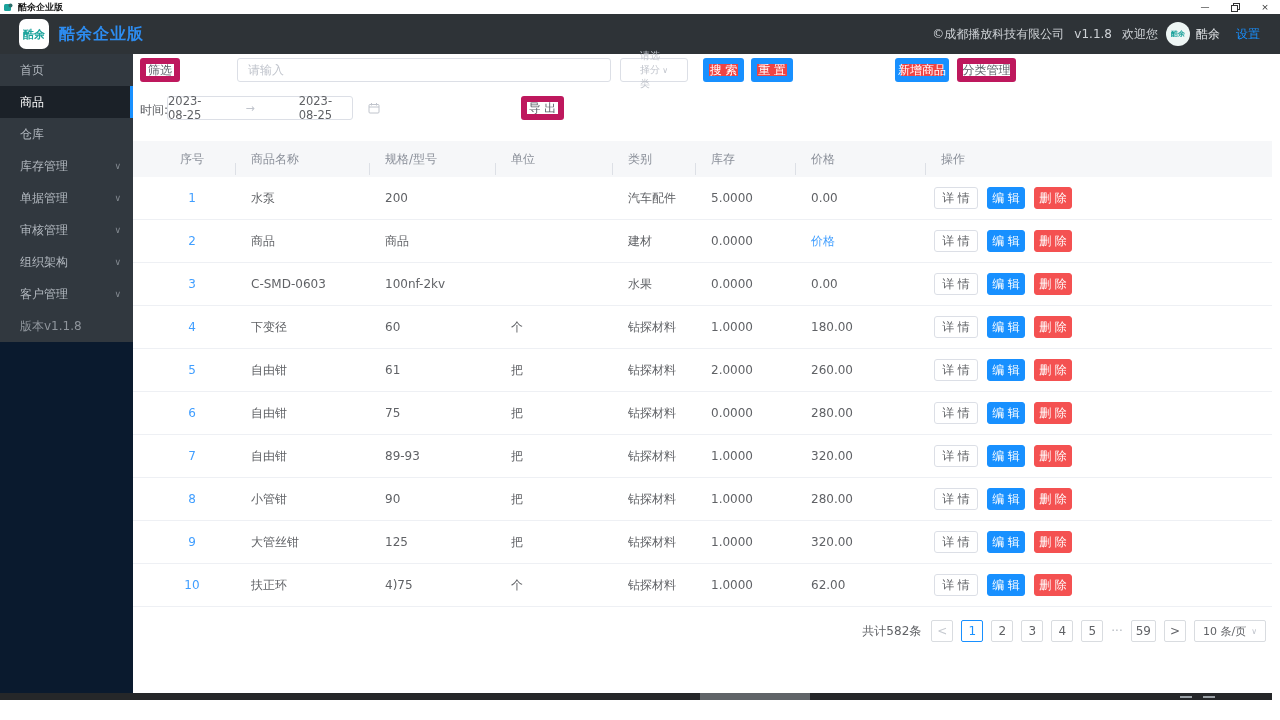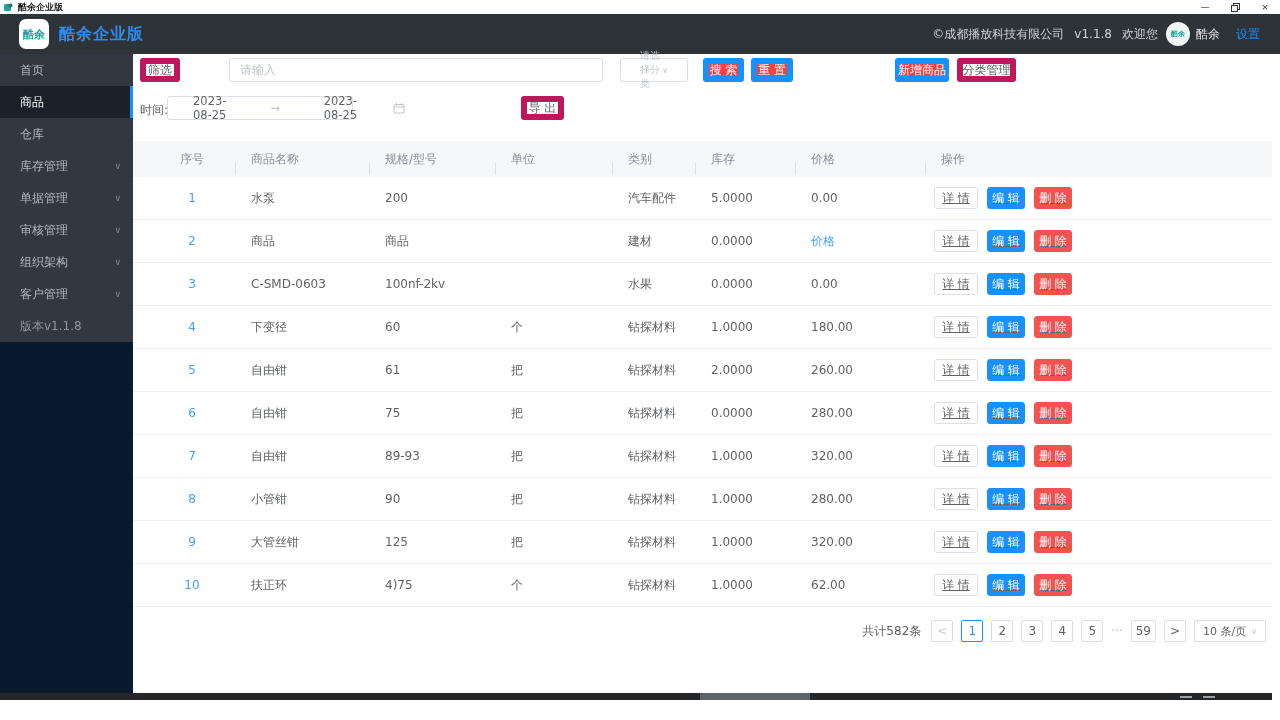--- a/index.html
+++ b/index.html
@@ -35,45 +35,45 @@
   .menu-item .chev { position:absolute; right:12px; color:#848a91; font-size:9px; }
   .menu-item.version { color:#8f959c; }
 
   
   .main { position:absolute; left:133px; top:54px; width:1147px; height:639px; background:#fff; }
 
   .btn { display:inline-flex; align-items:center; justify-content:center; height:24px; border:6px solid #be185d; border-radius:3px; background:#fff; font-size:12px; color:#5a5e66; cursor:pointer; white-space:nowrap; }
   .btn.primary { background:#ef4444; border-color:#1890ff; color:#fff; }
 
   .f-filter { position:absolute; left:7px; top:4px; width:40px; }
-  .f-input { position:absolute; left:96px; top:4px; width:374px; height:24px; border:1px solid #dcdfe6; border-radius:3px; font-size:12px; padding:0 10px; color:#606266; outline:none; }
+  .f-input { position:absolute; left:104px; top:4px; width:374px; height:24px; border:1px solid #dcdfe6; border-radius:3px; font-size:12px; padding:0 10px; color:#606266; outline:none; }
   .f-input::placeholder { color:#c0c4cc; }
   .f-select { position:absolute; left:487px; top:4px; width:68px; height:24px; border:1px solid #dcdfe6; border-radius:3px; display:flex; align-items:center; justify-content:space-between; padding:0 19px; color:#c0c4cc; font-size:10px; cursor:pointer; }
   .f-select .caret { font-size:8px; color:#c0c4cc; }
   .f-search { position:absolute; left:570px; top:4px; width:41px; }
   .f-reset { position:absolute; left:618px; top:4px; width:42px; }
   .f-add { position:absolute; left:762px; top:4px; width:54px; }
   .f-cat { position:absolute; left:824px; top:4px; width:59px; }
 
   .f-time-label { position:absolute; left:7px; top:48px; font-size:12px; color:#606266; }
-  .f-date { position:absolute; left:34px; top:42px; width:186px; height:24px; border:1px solid #dcdfe6; border-radius:3px; display:flex; align-items:center; font-size:11.5px; color:#606266; padding:0 25px; cursor:pointer;gap:36px; }
+  .f-date { position:absolute; left:34px; top:42px; width:186px; height:24px; border:1px solid #dcdfe6; border-radius:3px; display:flex; align-items:center; font-size:11.5px; color:#606266; padding:0 0; cursor:pointer;gap:36px; }
   .f-date .arrow { color:#c0c4cc; margin:0 8px; font-size:11px; }
   .f-date .cal { margin-left:auto; display:flex; }
   .f-export { position:absolute; left:388px; top:42px; width:43px; }
 
   
   .table { position:absolute; left:0; top:87px; width:1139px; }
   .thead { display:flex; height:36px; background:#f6f7f9; align-items:center; font-size:12px; color:#8a8f99; }
   .th { padding-left:16px; position:relative; white-space:nowrap; }
   .th:not(:first-child)::before { content:''; position:absolute; left:0; top:12px; height:12px; width:1px; background:#dde0e6; }
   .c0{width:102px;text-align:center;} .c1{width:134px;} .c2{width:126px;} .c3{width:117px;} .c4{width:83px;} .c5{width:100px;} .c6{width:130px;} .c7{flex:1;}
   .tr { display:flex; height:43px; align-items:center; font-size:12px; color:#606266; border-bottom:1px solid #eef0f4; background:#fff; }
   .td { padding-left:16px; white-space:nowrap; overflow:hidden; }
   .td.link { color:#409eff; cursor:pointer; }
-  .td.actions { padding-left:9px; display:flex; gap:9px;text-decoration:underline; }
+  .td.actions { padding-left:9px; display:flex; gap:9px; }
   .row-btn { display:inline-flex; align-items:center; justify-content:center; height:22px; border-radius:3px; font-size:12px; cursor:pointer; border:1px solid #dcdfe6; background:#fff; color:#606266; }
   .row-btn.detail { width:44px; }
   .row-btn.edit { width:38px; background:#1890ff; border-color:#1890ff; color:#fff; }
   .row-btn.delete { width:38px; background:#f45151; border-color:#f45151; color:#fff; }
 
   
   .pagination { position:absolute; right:14px; top:566px; display:flex; align-items:center; gap:8px; font-size:12px; color:#606266; }
   .pg-total { margin-right:2px; }
   .pg-btn { min-width:22px; height:22px; border:1px solid #d9dce0; border-radius:2px; background:#fff; display:flex; align-items:center; justify-content:center; font-size:12px; color:#606266; padding:0 4px; cursor:pointer; }
   .pg-btn.active { border-color:#1890ff; color:#1890ff; }

